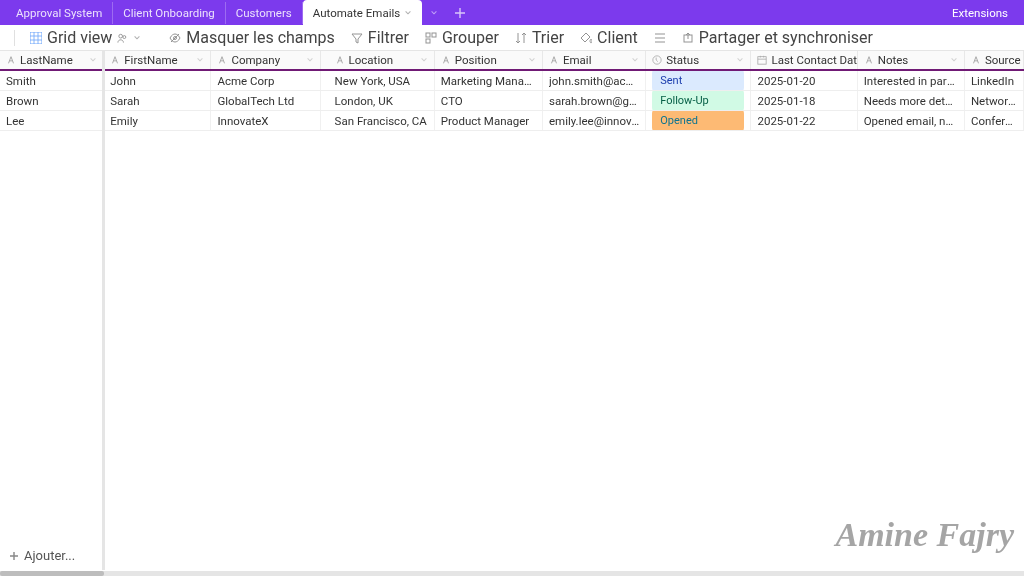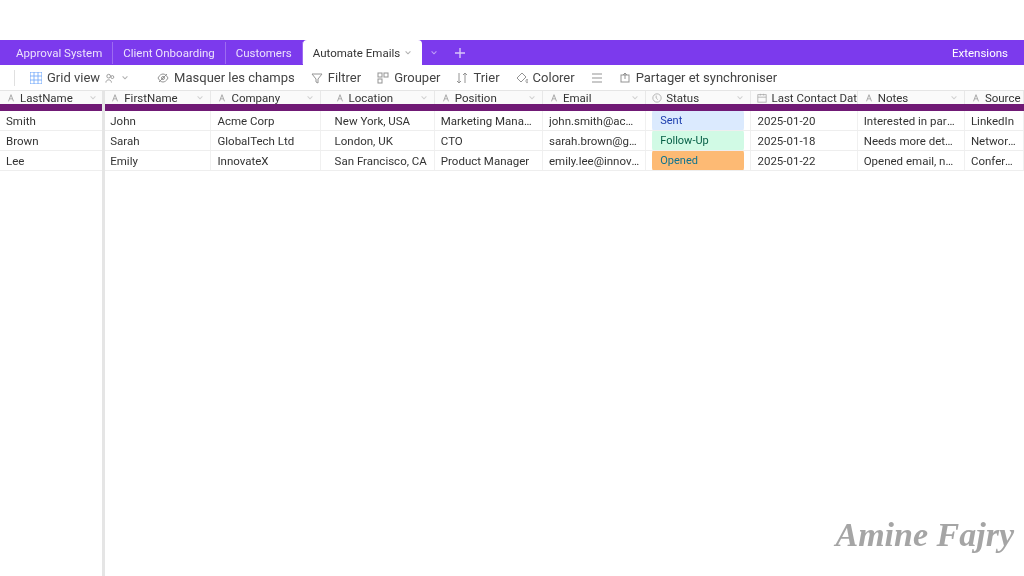--- a/index.html
+++ b/index.html
@@ -1,30 +1,30 @@
 <!DOCTYPE html>
 <html><head>
 <meta charset="utf-8">
 <style>
 * { box-sizing: border-box; margin: 0; padding: 0; }
 body { font-family: -apple-system, BlinkMacSystemFont, "Segoe UI", Roboto, sans-serif; font-size: 12px; color: #333; background: #fff; width: 1024px; height: 576px; overflow: hidden; position: relative; }
-.topbar { background: #7c3aed; height: 25px; display: flex; align-items: center; padding: 0 6px; margin-top: 40px; }
+.topbar { background: #7c3aed; height: 25px; display: flex; align-items: center; padding: 0 6px; }
 .tab { padding: 4px 10px; color: rgba(255,255,255,0.85); font-size: 11.5px; cursor: pointer; white-space: nowrap; display: flex; align-items: center; gap: 4px; }
 .tab.sep { border-right: 1px solid rgba(255,255,255,0.25); }
 .tab.active { background: #fff; color: #333; border-radius: 4px 4px 0 0; height: 25px; margin-top: 0; }
 .tab.icon-only { padding: 3px 8px; }
 .spacer { flex: 1; }
 .ext { color: #fff; font-size: 11.5px; padding: 4px 10px; cursor: pointer; }
 .toolbar { height: 26px; border-bottom: 1px solid #e5e5e5; display: flex; align-items: center; padding: 0 8px; gap: 2px; background: #fff; }
 .tb-div { width: 1px; height: 16px; background: #e0e0e0; margin: 0 6px; }
-.tb-btn { display: flex; align-items: center; gap: 5px; padding: 3px 7px; font-size: 13px; color: #444; cursor: pointer; border-radius: 3px; }
+.tb-btn { display: flex; align-items: center; gap: 5px; padding: 3px 7px; font-size: 16px; color: #444; cursor: pointer; border-radius: 3px; }
 .tb-icon { width: 12px; height: 12px; opacity: 0.7; flex-shrink: 0; }
 .chev { width: 8px; height: 8px; opacity: 0.5; }
 .grid-wrap { position: relative; height: calc(576px - 25px - 26px); overflow: hidden; }
-.grid-head { display: flex; height: 20px; border-bottom: 7px solid #701a75; background: #fafafa; }
+.grid-head { display: flex; height: 20px; border-bottom: 2px solid #701a75; background: #fafafa; }
 .col { border-right: 1px solid #e8e8e8; display: flex; align-items: center; padding: 0 6px; font-size: 11.5px; color: #333; gap: 4px; overflow: hidden; white-space: nowrap; }
 .col .chev { margin-left: auto; }
 .row { display: flex; height: 20px; border-bottom: 1px solid #eee; }
 .cell { border-right: 1px solid #f0f0f0; display: flex; align-items: center; padding: 0 6px; font-size: 11.5px; color: #333; overflow: hidden; white-space: nowrap; text-overflow: ellipsis; }
 .cell > span { overflow: hidden; text-overflow: ellipsis; white-space: nowrap; display: block; width: 100%; }
 .pill { padding: 9px 8px; border-radius: 9px; font-size: 11px; }
 .pill.sent { background: #dbeafe; color: #1e40af; }
 .pill.follow { background: #d1fae5; color: #065f46; }
 .pill.opened { background: #fdba74; color: #0e7490; }
 .c0 { width: 106px; } .c1 { width: 109px; } .c2 { width: 111px; }
@@ -107,21 +107,21 @@
   <div class="tb-btn">
     <svg class="tb-icon" viewBox="0 0 12 12">
         <path d="M3 1v10m0 0l-2-2m2 2l2-2M9 11V1m0 0L7 3m2-2l2 2" stroke="#666" fill="none" stroke-width="1"></path>
       </svg>
     <span>Trier</span>
   </div>
   <div class="tb-btn">
     <svg class="tb-icon" viewBox="0 0 12 12">
         <path d="M6 1l4 4-5 5-4-4zM10 9c0 1 .7 2 1 2s1-1 1-2-1-2-1-2-1 1-1 2z" fill="none" stroke="#666" stroke-width="1"></path>
       </svg>
-    <span>Colorer</span>
+    <span>Client</span>
   </div>
   <div class="tb-btn">
     <svg class="tb-icon" viewBox="0 0 12 12">
         <path d="M1 2h10M1 6h10M1 10h10" stroke="#666" stroke-width="1.2"></path>
       </svg>
   </div>
   <div class="tb-btn">
     <svg class="tb-icon" viewBox="0 0 12 12">
         <rect x="2" y="3" width="8" height="7" fill="none" stroke="#666" stroke-width="1"></rect>
         <path d="M6 7V1m0 0L4 3m2-2l2 2" stroke="#666" fill="none" stroke-width="1"></path>

